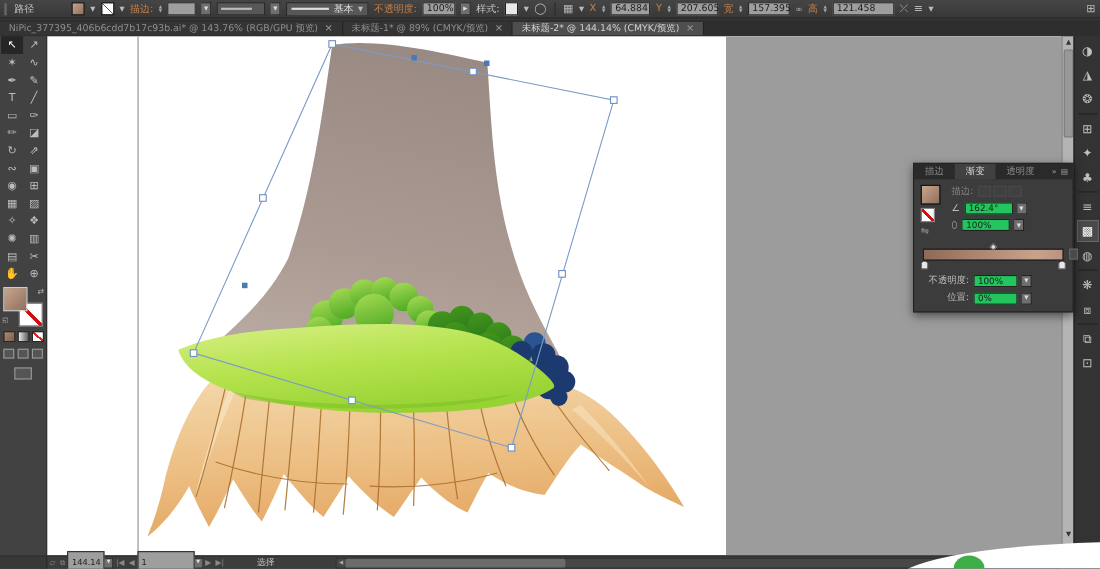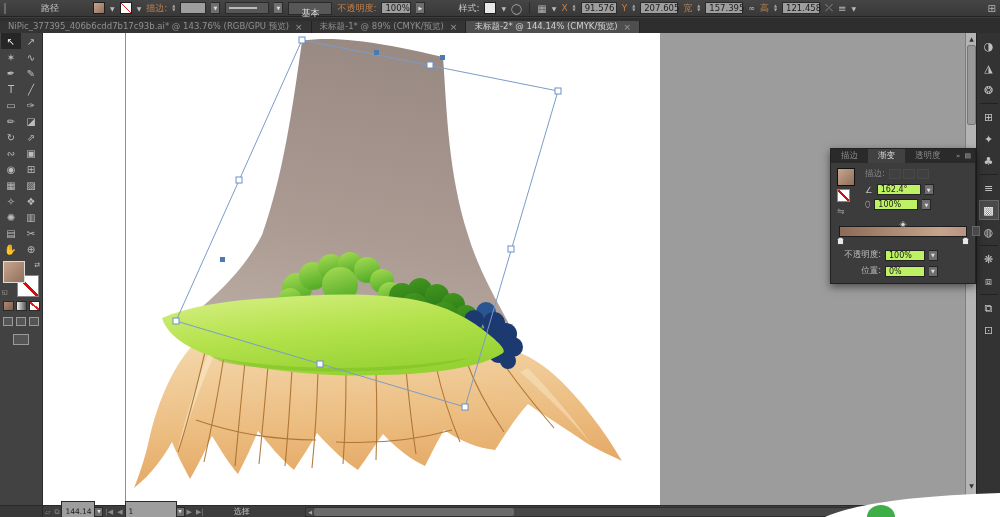--- a/index.html
+++ b/index.html
@@ -5,41 +5,41 @@
   * { margin:0; padding:0; box-sizing:border-box; }
   html,body { width:1000px; height:517px; overflow:hidden; background:#3d3d3d;
     font-family:"DejaVu Sans","Liberation Sans",sans-serif; }
   .app { position:relative; width:1000px; height:517px; }
 
   
   .control-bar { position:absolute; left:0; top:0; width:1000px; height:17px;
     background:linear-gradient(#454545,#383838); border-bottom:1px solid #242424;
     display:flex; align-items:center; gap:5px; padding:0 4px; font-size:9px; color:#c6c6c6; white-space:nowrap; }
   .grip { width:2px; height:11px; background:#6a6a6a; margin-right:2px; }
-  .lbl { color:#c6c6c6;margin-left:28px; }
+  .lbl { color:#c6c6c6; }
   .lbl-hot { color:#c5804a; }
   .swatch { width:12px; height:12px; border:1px solid #1e1e1e; display:inline-block; }
   .swatch-fill { background:linear-gradient(135deg,#c9a58d,#8f6f5c); }
   .swatch-none { background:linear-gradient(to top right,#fff 46%,#d22 46%,#d22 54%,#fff 54%); }
   .swatch-style { background:#e8e8e8; }
   .dd { font-size:6px; color:#bbb; }
   .stepper { display:inline-flex; flex-direction:column; font-size:4px; line-height:4px; color:#aaa; }
   .field { background:#9e9e9e; color:#1c1c1c; height:12px; display:inline-flex; align-items:center;
     padding:0 3px; border:1px solid #2a2a2a; font-size:8.5px; }
   .field-btn { background:#6e6e6e; color:#ddd; width:9px; height:12px; display:inline-flex;
     align-items:center; justify-content:center; font-size:5px; border:1px solid #2a2a2a; border-left:none; }
   .sep { width:1px; height:12px; background:#2a2a2a; margin:0 2px; }
   .icon-btn { color:#b5b5b5; font-size:10px; }
   .brush-box { display:inline-flex; align-items:center; gap:4px; background:#575757; border:1px solid #2a2a2a;
-    height:13px; padding:0 4px;flex-direction:column; }
+    height:13px; padding:0 4px; }
   .brush-line { width:34px; height:2px; background:#ddd; }
 
   
   .tab-bar { position:absolute; left:0; top:18px; width:1000px; height:15px; background:#2e2e2e;
-    display:flex; align-items:flex-end; font-size:8.5px; }
+    display:flex; align-items:center; font-size:8.5px; }
   .doc-tab { display:flex; align-items:center; gap:6px; padding:0 8px; background:#343434;
     border-right:1px solid #222; color:#8f8f8f; }
   .doc-tab.active { background:#4e4e4e; color:#d2d2d2; }
   .tab-close { font-size:9px; color:#9a9a9a; }
 
   
   .tools-panel { position:absolute; left:0; top:33px; width:43px; height:472px; background:#424242;
     border-right:1px solid #2b2b2b; }
   .tools-grid { display:grid; grid-template-columns:20px 20px; justify-content:center; }
   .tool { width:20px; height:16px; display:flex; align-items:center; justify-content:center;
@@ -90,21 +90,21 @@
   .ptab { display:flex; align-items:center; padding:0 10px; color:#8a8a8a; }
   .ptab.active { background:#414141; color:#ddd; }
   .phead-right { margin-left:auto; display:flex; align-items:center; gap:4px; padding-right:4px; color:#9a9a9a; font-size:7px; }
   .gpanel-body { padding:5px 6px 6px; }
   .grow { display:flex; align-items:center; gap:4px; margin-bottom:4px; }
   .gp-left { float:left; width:26px; }
   .gp-swatch { width:18px; height:18px; border:1px solid #111; background:linear-gradient(135deg,#c9a58d,#8f6f5c); }
   .gp-none { width:13px; height:13px; margin-top:3px; border:1px solid #888;
     background:linear-gradient(to top right,#fff 42%,#c11 42%,#c11 58%,#fff 58%); }
   .gp-rev { margin-top:4px; color:#9a9a9a; font-size:9px; }
-  .gfield { background:#bef264; color:#1c1c1c; height:11px; display:inline-flex; align-items:center;
+  .gfield { background:#22c55e; color:#1c1c1c; height:11px; display:inline-flex; align-items:center;
     padding:0 3px; border:1px solid #242424; font-size:8px; }
   .gfield-btn { background:#6e6e6e; color:#ddd; width:9px; height:11px; display:inline-flex;
     align-items:center; justify-content:center; font-size:5px; border:1px solid #242424; border-left:none; }
   .gtype { width:78px; justify-content:flex-start; background:#555; color:#ccc; }
   .gstroke-btns { display:flex; gap:2px; }
   .gsb { width:12px; height:10px; border:1px solid #555; background:#444; }
   .gslider { position:relative; margin:10px 2px 12px; height:11px;
     background:linear-gradient(90deg,#8d6b58,#a5806a 30%,#c7a38c 80%,#b99381); border:1px solid #1d1d1d; }
   .gmid { position:absolute; left:50%; top:-5px; width:5px; height:5px; background:#ddd; border:1px solid #555;
     transform:translateX(-50%) rotate(45deg); }
@@ -170,40 +170,40 @@
     <span class="dd">▼</span>
     <span class="icon-btn">◯</span>
     <span class="sep"></span>
     <span class="icon-btn">▦</span>
     <span class="dd">▼</span>
     <span class="lbl-hot">X</span>
     <span class="stepper">
         <span>▲</span>
         <span>▼</span>
       </span>
-    <span class="field" style="width:36px">91.576</span>
+    <span class="field" style="width:36px">64.884</span>
     <span class="lbl-hot">Y</span>
     <span class="stepper">
         <span>▲</span>
         <span>▼</span>
       </span>
     <span class="field" style="width:38px">207.605</span>
     <span class="lbl-hot">宽</span>
     <span class="stepper">
         <span>▲</span>
         <span>▼</span>
       </span>
     <span class="field" style="width:38px">157.395</span>
     <span class="icon-btn" style="font-size:8px">∞</span>
     <span class="lbl-hot">高</span>
     <span class="stepper">
         <span>▲</span>
         <span>▼</span>
       </span>
-    <span class="field" style="width:38px">121.458</span>
+    <span class="field" style="width:56px">121.458</span>
     <span class="icon-btn">⤫</span>
     <span class="icon-btn">≡</span>
     <span class="dd">▼</span>
     <span class="icon-btn" style="margin-left:auto">⊞</span>
   </div>
 
   <div class="tab-bar">
     <div class="doc-tab">
       <span>NiPic_377395_406b6cdd7b17c93b.ai* @ 143.76% (RGB/GPU 预览)</span>
       <span class="tab-close">×</span>

